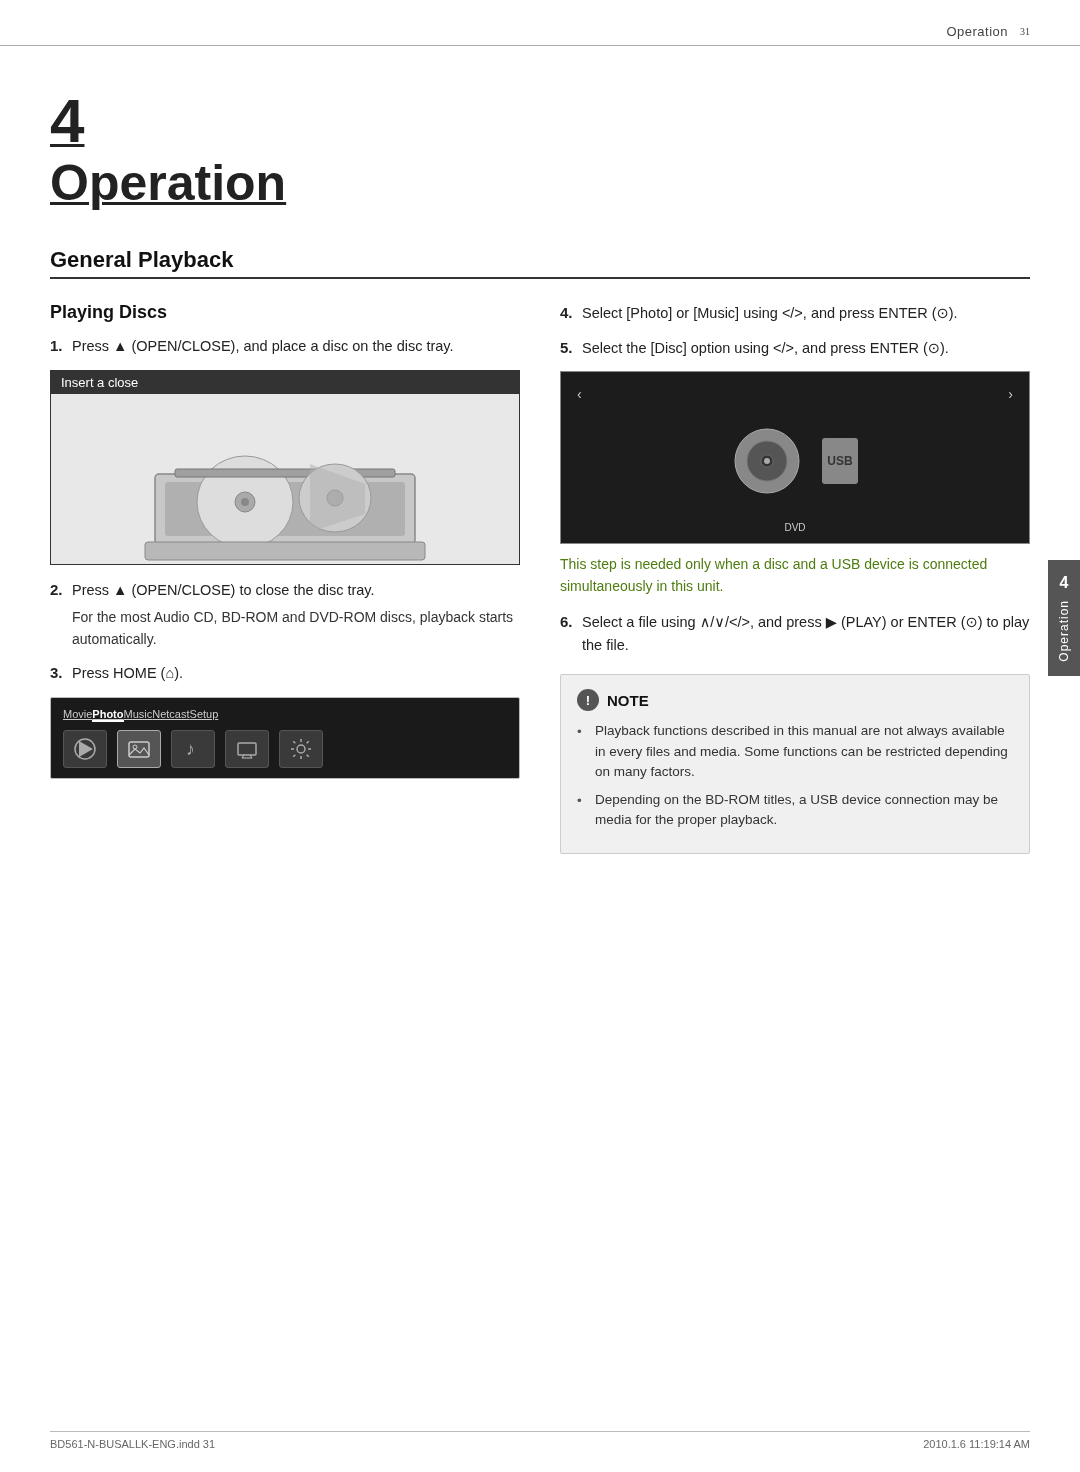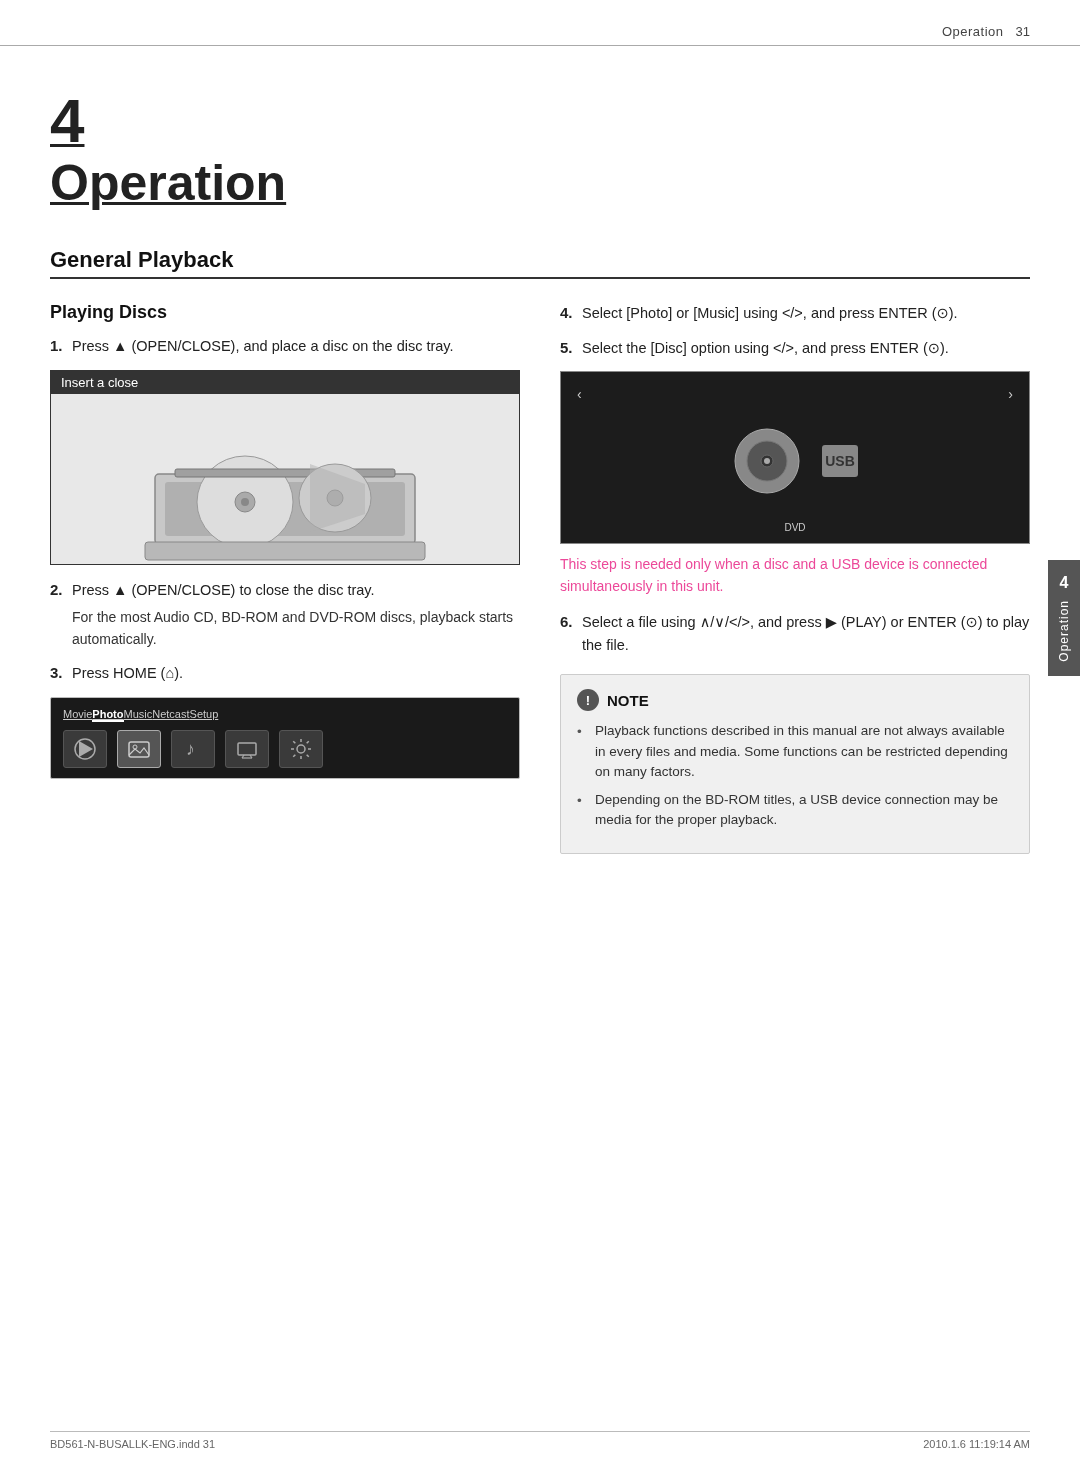--- a/index.html
+++ b/index.html
@@ -29,23 +29,24 @@
       padding-bottom: 6px;
     }
 
     .header-text {
       font-size: 13px;
       color: #444;
       letter-spacing: 0.5px;
     }
 
     .header-page {
-      font-size: 13px;
+      font-size: 10px;
       color: #444;
       margin-left: 12px;
+      font-family: Liberation Serif, serif;
     }
 
     
     .side-tab {
       position: absolute;
       right: 0;
       top: 560px;
       width: 32px;
       background: #555;
       color: #fff;
@@ -263,27 +264,27 @@
     .usb-icon-area {
       display: flex;
       flex-direction: column;
       align-items: center;
       font-size: 9px;
       color: #aaa;
     }
 
     .usb-rect {
       width: 36px;
-      height: 32px;
+      height: 46px;
       background: #888;
       border-radius: 3px;
       display: flex;
       align-items: center;
       justify-content: center;
-      font-size: 14px;
+      font-size: 12px;
       color: #333;
       font-weight: bold;
     }
 
     .screen-nav-arrows {
       display: flex;
       justify-content: space-between;
       color: #ccc;
       font-size: 14px;
       padding: 0 6px;
@@ -521,21 +522,21 @@
             <div class="usb-rect">
               <span>USB</span>
             </div>
           </div>
         </div>
         <div class="screen-labels">
           <span>DVD</span>
         </div>
       </div>
 
-      <p style="font-size:14px; line-height:1.55; color:#ec4899; margin-top:10px;">This step is needed only when a disc and a USB device is connected simultaneously in this unit.</p>
+      <p style="font-size:14px; line-height:1.55; color:#4d7c0f; margin-top:10px;">This step is needed only when a disc and a USB device is connected simultaneously in this unit.</p>
 
       <div class="step" style="margin-top:14px;">
         <span class="step-number bold">6.</span>
         <div class="step-content">
           Select a file using <span class="sym">∧/∨/&lt;/&gt;</span>, and press <span class="sym">▶</span> (PLAY) or ENTER (<span class="sym">⊙</span>) to play the file.
         </div>
       </div>
 
       <div class="note-box">
         <div class="note-header">

